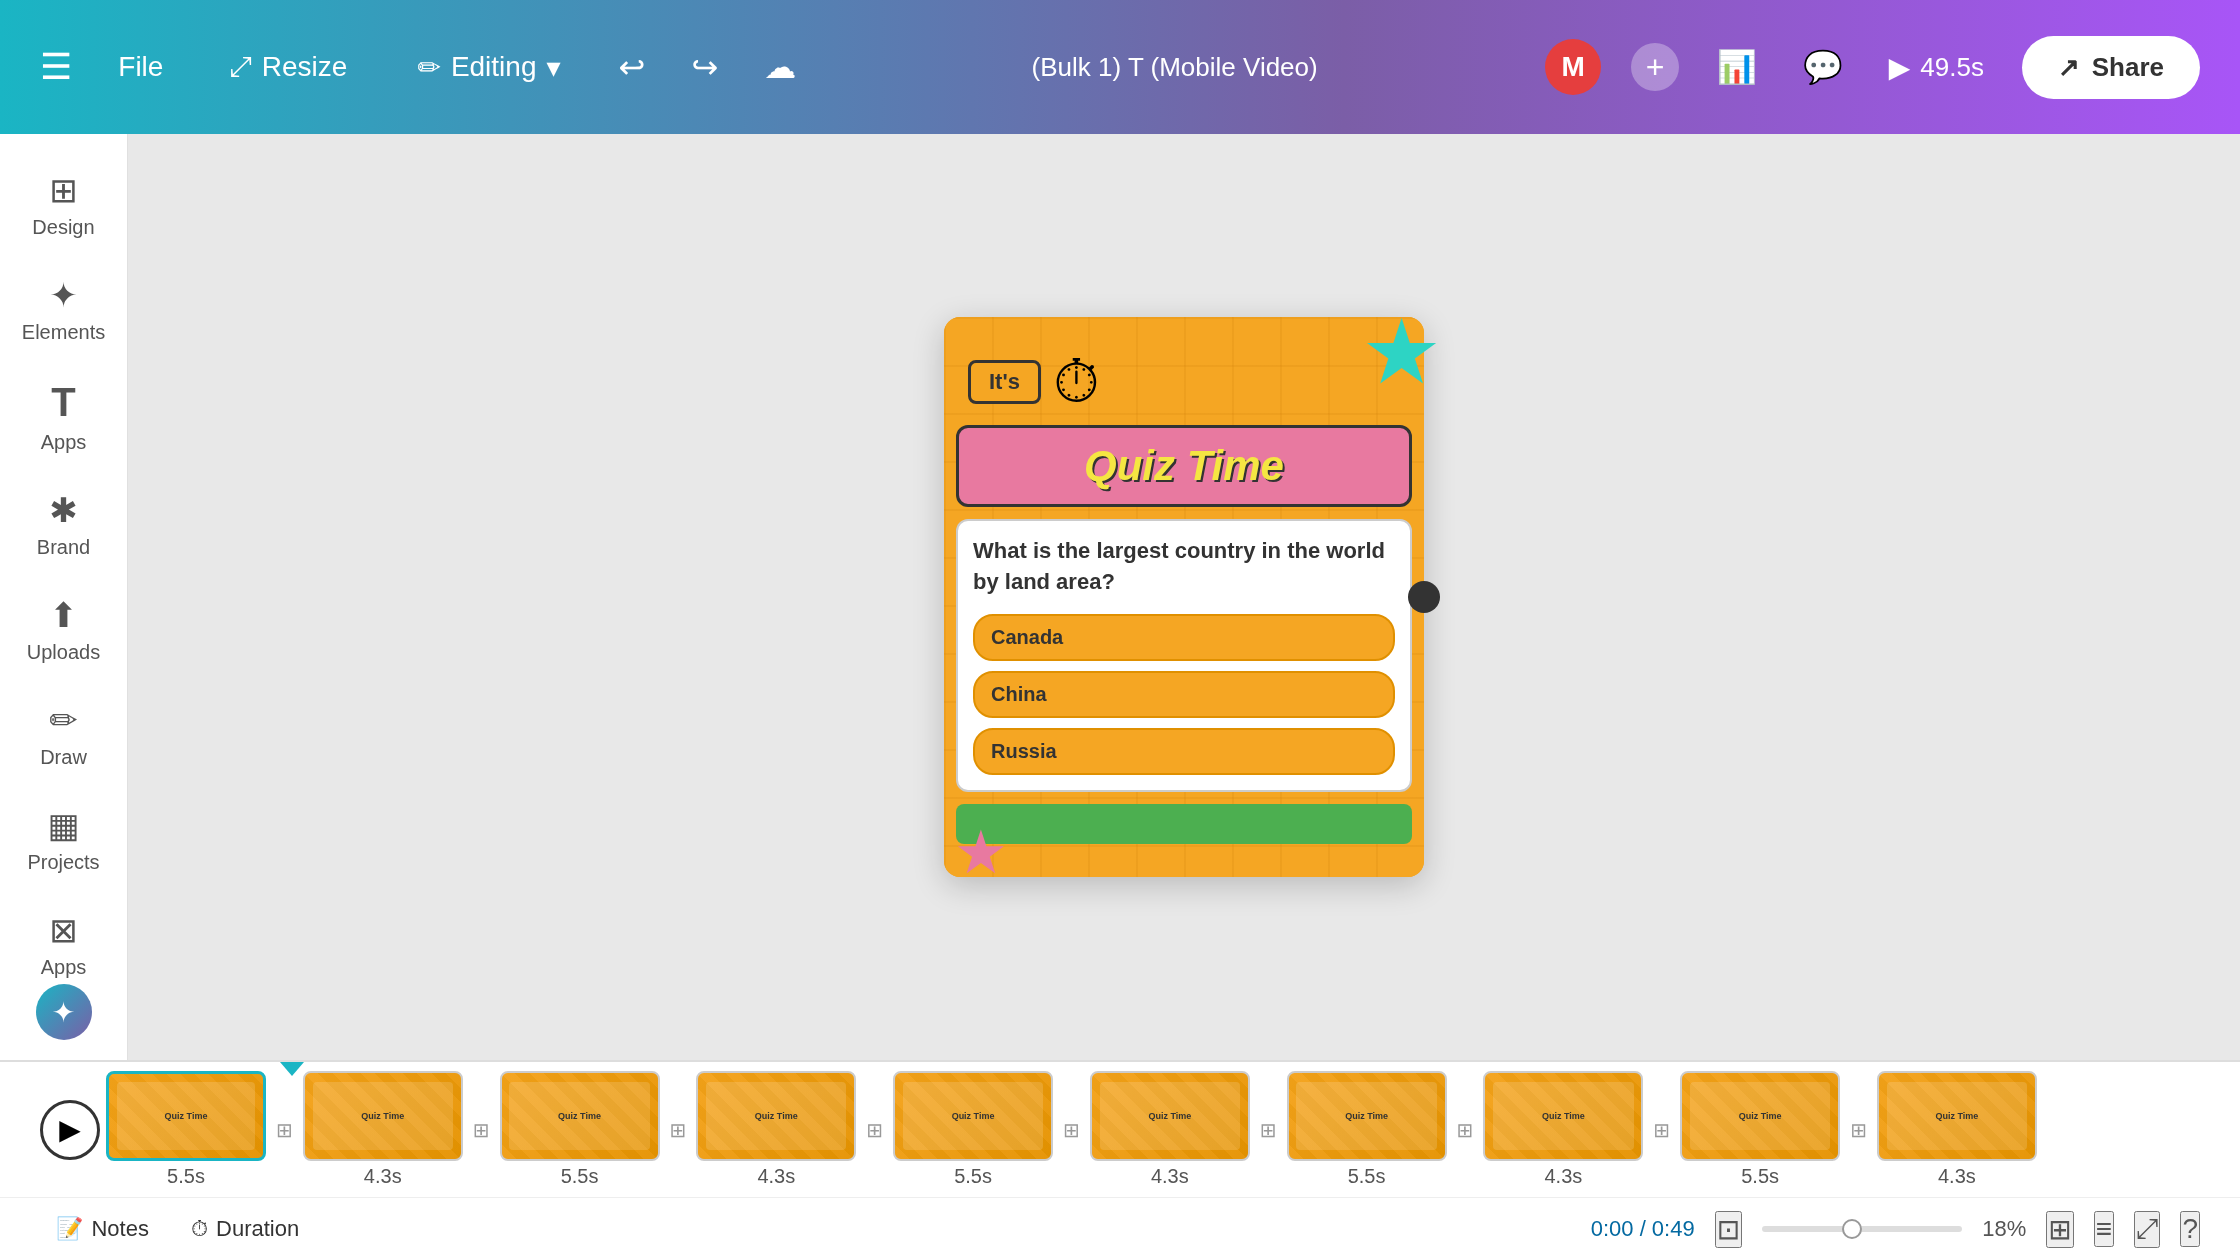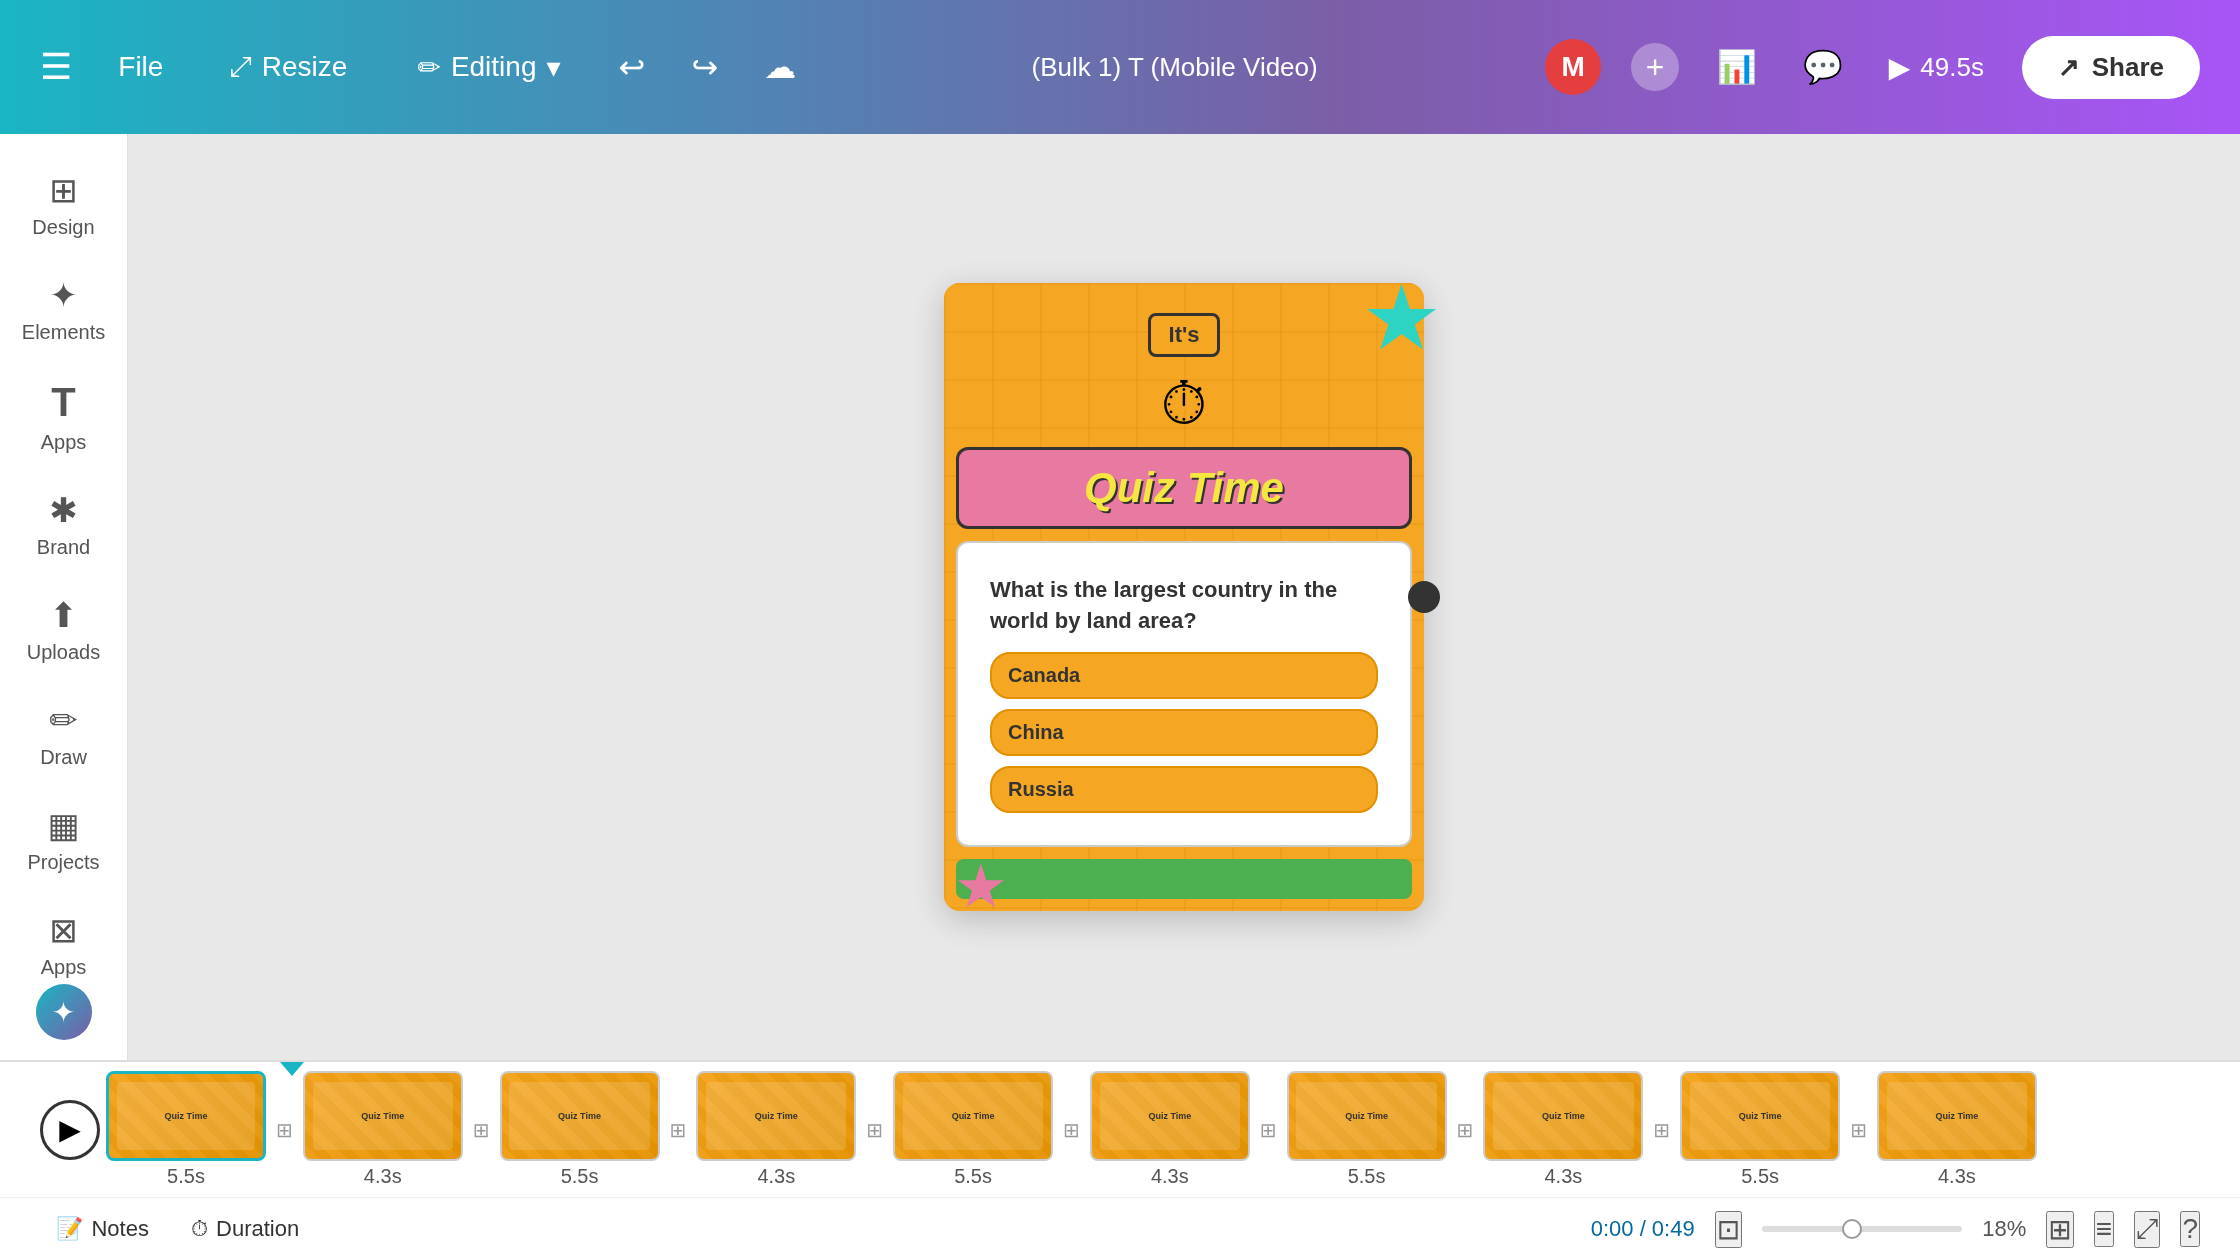--- a/index.html
+++ b/index.html
@@ -120,21 +120,21 @@
         linear-gradient(rgba(200,120,0,0.15) 2px, transparent 2px),
         linear-gradient(90deg, rgba(200,120,0,0.15) 2px, transparent 2px);
       background-size: 48px 48px;
       border-radius: 16px;
       position: absolute; top: 0; left: 0; right: 0; bottom: 0;
     }
 
     .card-top {
       position: relative; z-index: 2;
       padding: 20px 24px 8px 24px;
-      display: flex; align-items: center; gap: 12px; flex-direction: column;
+      display: flex; align-items: center; gap: 12px;
     }
 
     .its-badge {
       background: #f5a623; border: 3px solid #333;
       border-radius: 8px; padding: 6px 18px;
       font-size: 22px; font-weight: bold; color: #333;
     }
     .teal-star {
       position: absolute; right: -20px; top: -20px;
       font-size: 80px; color: #2dd4c4;
@@ -155,21 +155,21 @@
       font-style: italic;
       text-shadow: 2px 2px 0 #333;
     }
 
     .quiz-content {
       position: relative; z-index: 2;
       background: white;
       margin: 12px;
       border-radius: 12px;
       border: 2px solid #ccc;
-      padding: 32px;
+      padding: 15px;
     }
     .quiz-question {
       font-size: 22px; font-weight: bold; color: #333;
       margin-bottom: 16px; line-height: 1.4;
     }
     .answer-btn {
       display: block; width: 100%;
       background: #f5a623; color: #333;
       border: 2px solid #e09000;
       border-radius: 20px; padding: 10px 16px;

